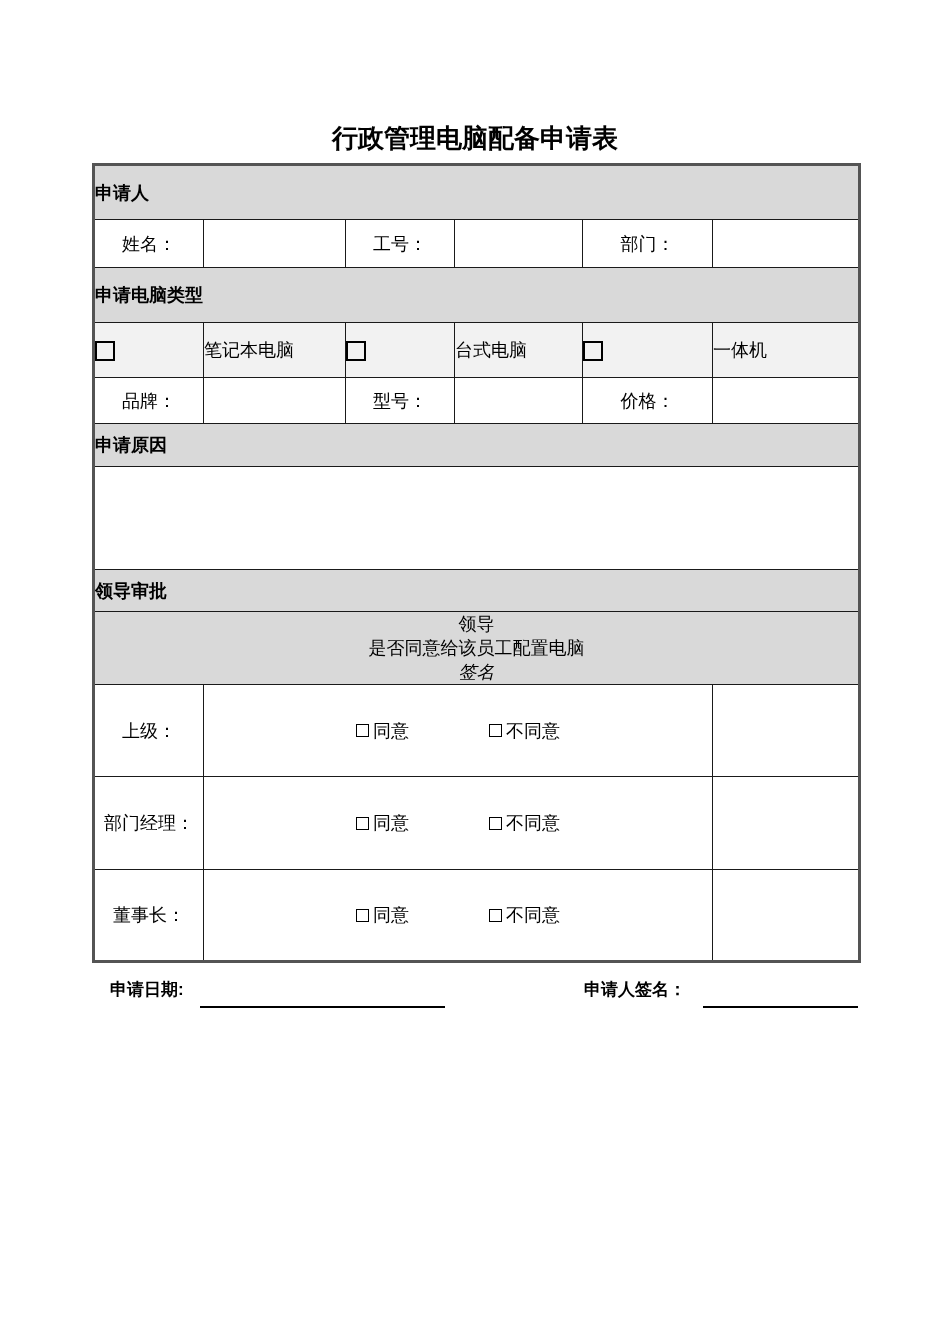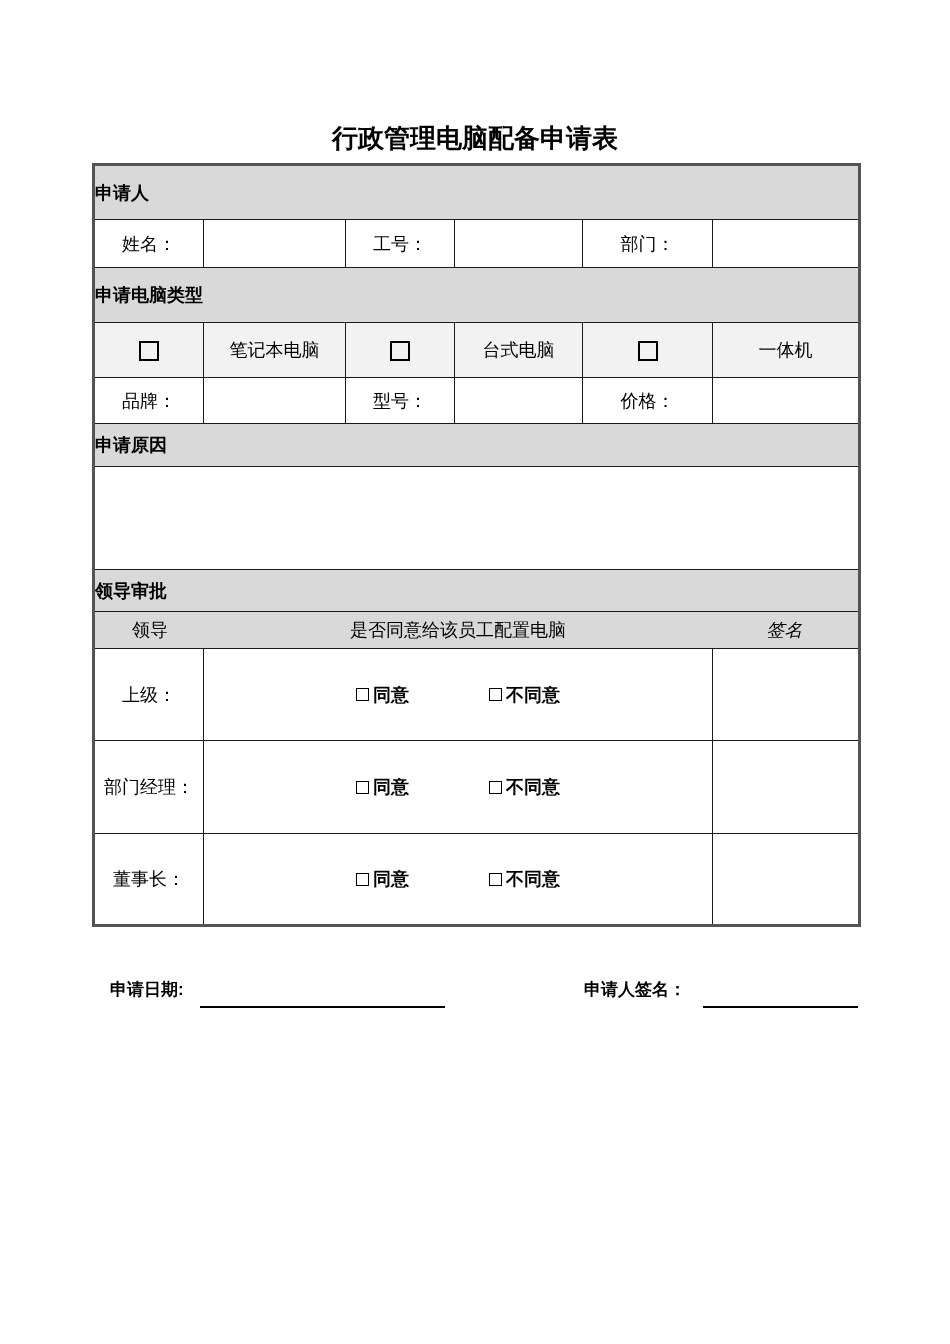--- a/index.html
+++ b/index.html
@@ -49,36 +49,36 @@
     overflow: hidden;
   }
   td.sec {
     background: var(--header-bg);
     font-weight: bold;
     text-align: left;
     padding-left: 8px;
   }
   td.lbl { text-align: center; }
   td.blank { background: #ffffff; }
-  tr.optrow td { background: var(--option-row-bg); text-align: center; }
+  tr.optrow td { background: var(--option-row-bg); text-align: left; }
   .h45 td { height: 55px; }
   .h48 td { height: 48px; }
   .h46 td { height: 46px; }
   .h43 td { height: 43px; }
   .h103 td { height: 103px; }
   .h42 td { height: 42px; }
   .h37 td { height: 37px; }
   .h92 td { height: 92px; }
   .h93 td { height: 93px; text-align: center; }
   td.subhead { background: var(--header-bg); padding: 0; }
-  .subwrap { display: flex; align-items: center; width: 100%; }
+  .subwrap { display: flex; align-items: center; width: 100%; flex-direction: column; }
   .subwrap .c1 { width: 110px; text-align: center; }
   .subwrap .c2 { flex: 1; text-align: center; }
   .subwrap .c3 { width: 147px; text-align: center; font-style: italic; }
-  .agreecell { display: flex; justify-content: center; align-items: center; gap: 80px; font-weight: bold; }
+  .agreecell { display: flex; justify-content: center; align-items: center; gap: 80px; }
   .opt-item { display: inline-flex; align-items: center; white-space: nowrap; }
   .cb-lg {
     display: inline-block;
     width: 20px; height: 20px;
     border: 2px solid #000;
     background: transparent;
     vertical-align: middle;
   }
   .cb-sm {
     display: inline-block;

